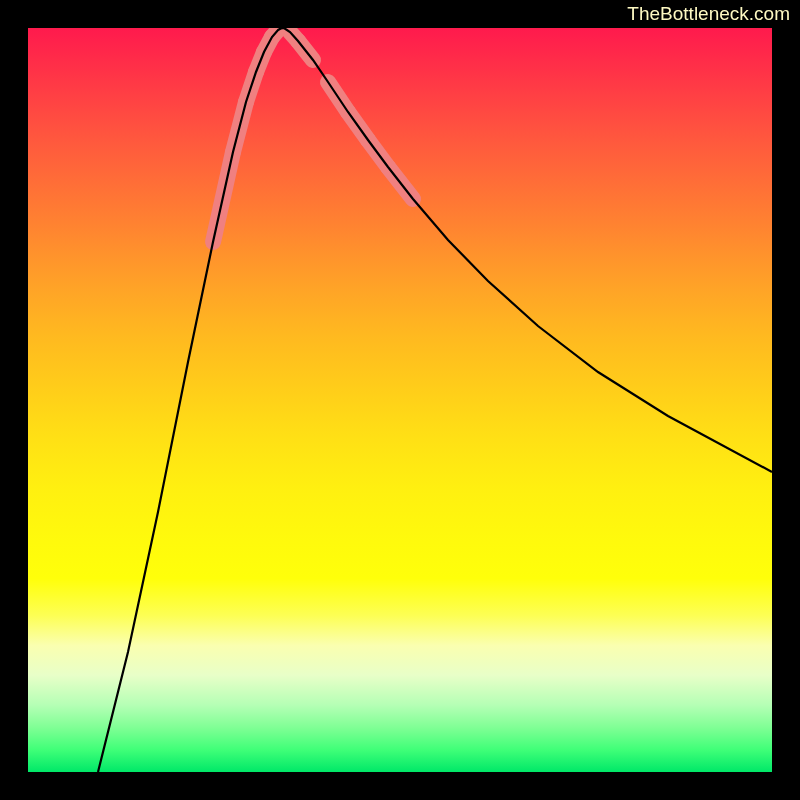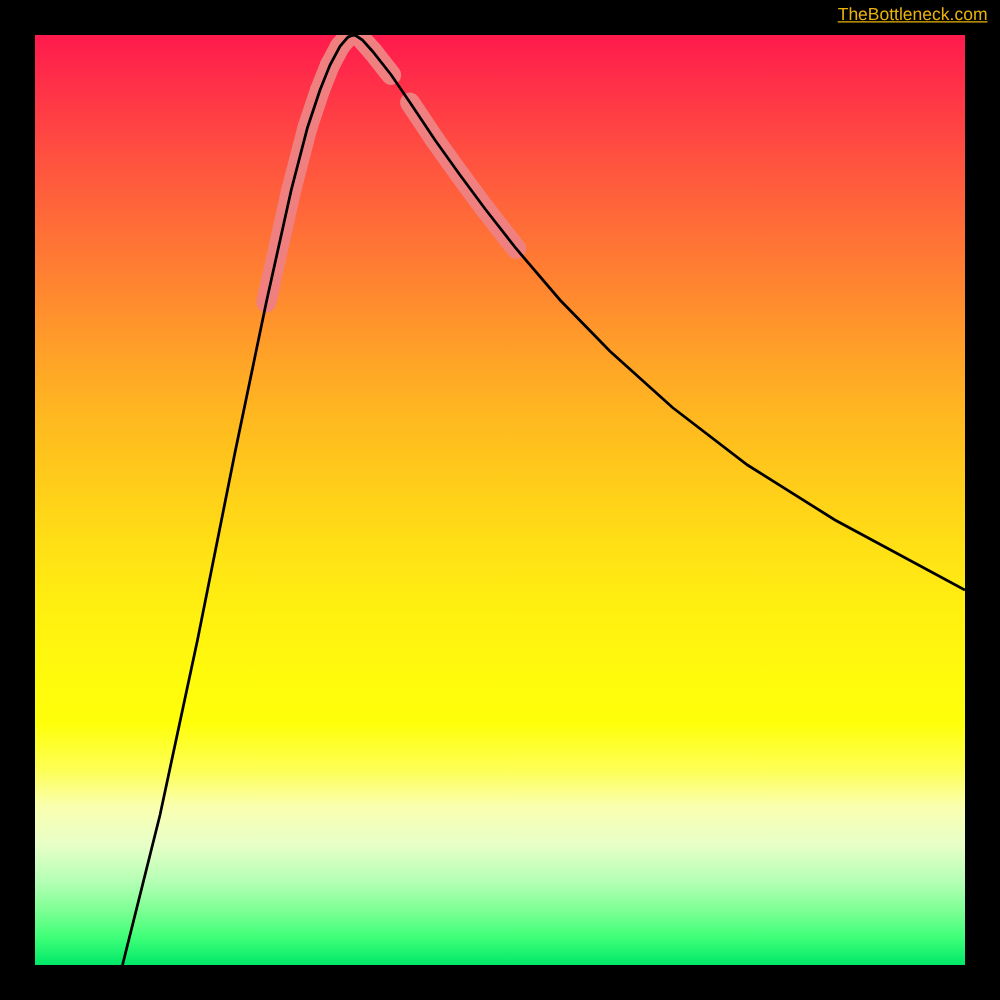--- a/index.html
+++ b/index.html
@@ -48,24 +48,23 @@
       top: 0;
       width: 100%;
       height: 100%;
       pointer-events: none;
     }
     .watermark {
       position: absolute;
       top: 3px;
       right: 10px;
       font-family: Arial, sans-serif;
-      font-size: 14px;
-      color: #eab308;
+      font-size: 19px;
+      color: #fef9c3;
       font-weight: 400;
-      text-decoration: underline;
     }
   </style>
 </head>
 <body>
 
 <div class="chart-container">
   <svg class="svg-overlay" viewBox="0 0 744 744" preserveAspectRatio="none">
     <g>
       <line x1="185" y1="214" x2="205" y2="124" stroke="#f08080" stroke-width="16" stroke-linecap="round"></line>
       <line x1="205" y1="124" x2="218" y2="74" stroke="#f08080" stroke-width="16" stroke-linecap="round"></line>

